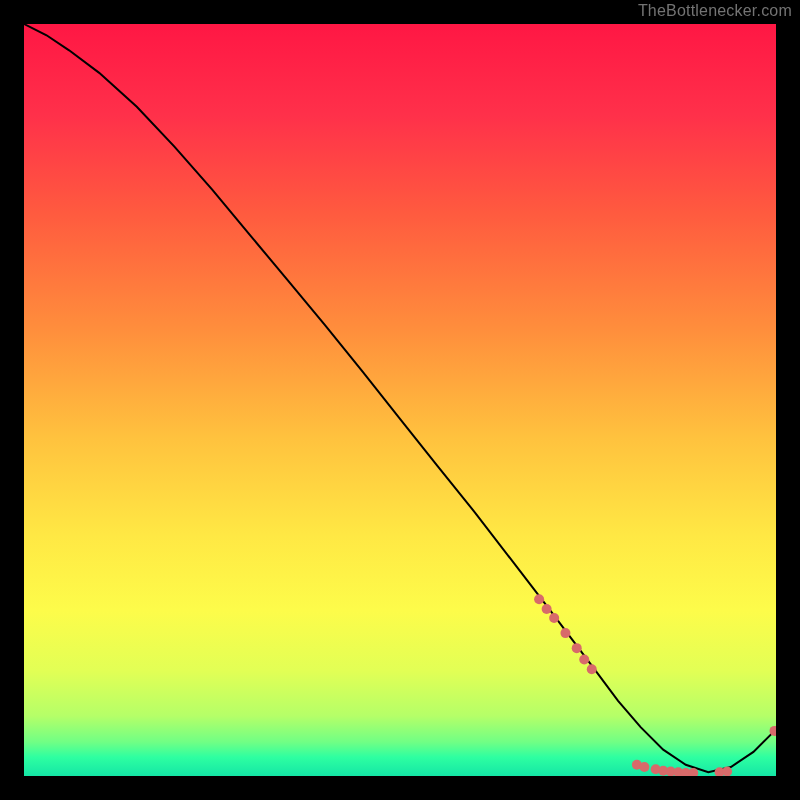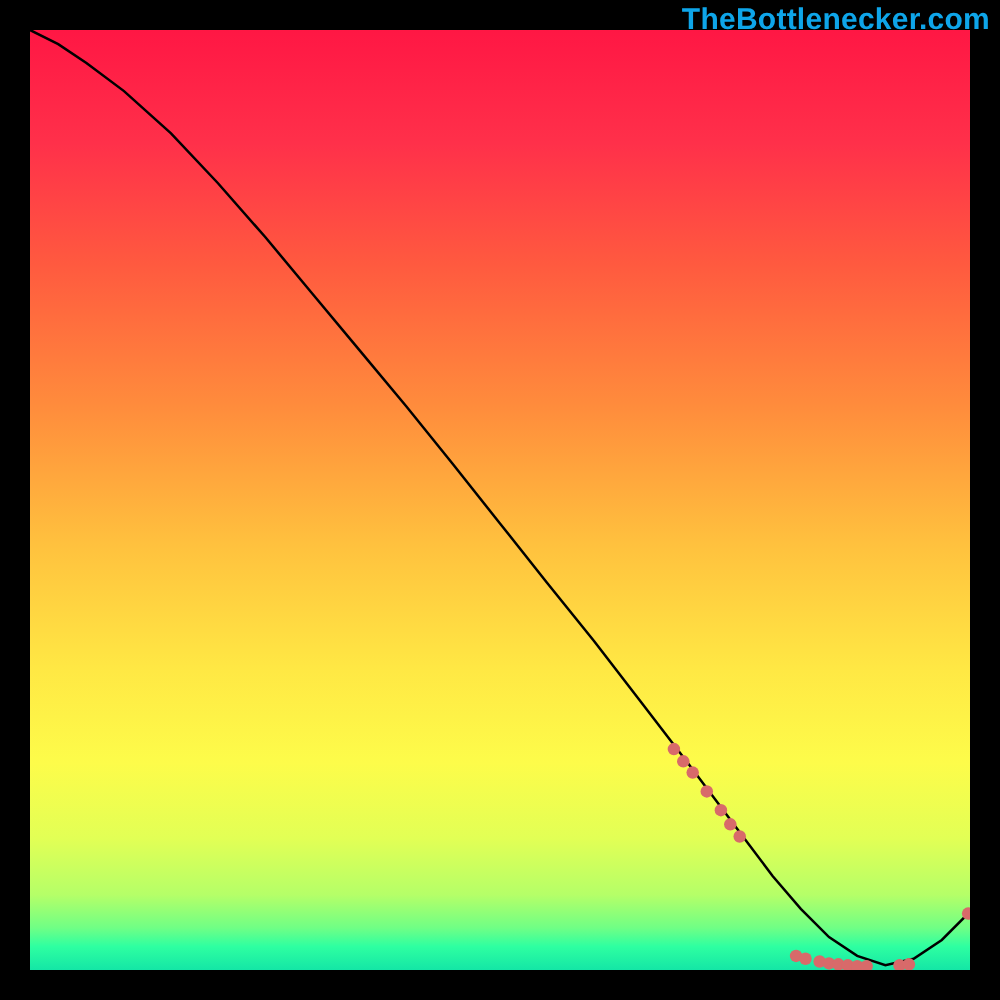--- a/index.html
+++ b/index.html
@@ -8,23 +8,23 @@
     height: 800px;
     background: #000;
     position: relative;
     font-family: Arial, sans-serif;
     overflow: hidden;
   }
   .watermark {
     position: absolute;
     top: 2px;
     right: 8px;
-    color: #0ea5e9;
-    font-size: 24px;
-    font-weight: 700;
+    color: #737373;
+    font-size: 16px;
+    font-weight: 400;
     z-index: 10;
     letter-spacing: 0.2px;
   }
   .plot-area {
     position: absolute;
     top: 24px;
     left: 24px;
     width: 752px;
     height: 752px;
   }

